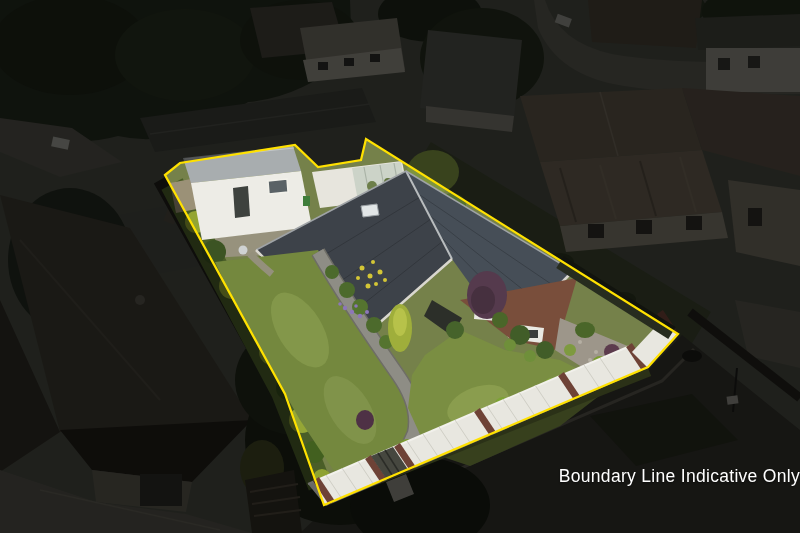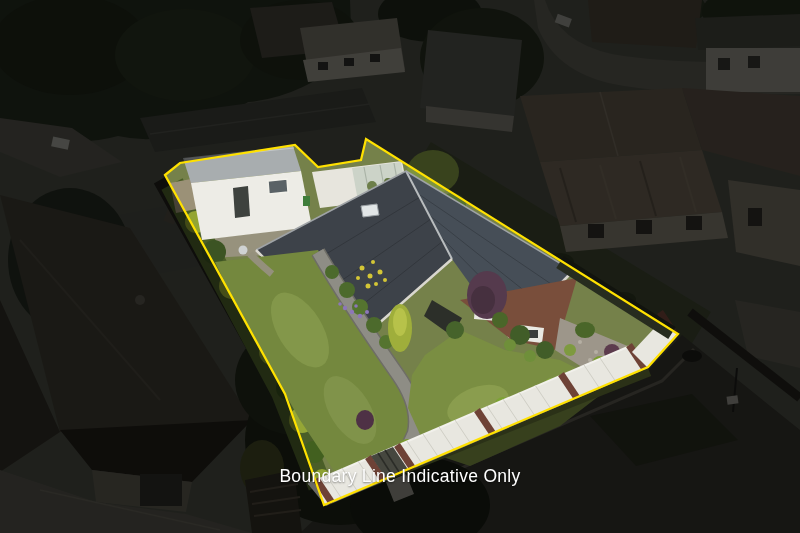--- a/index.html
+++ b/index.html
@@ -3,21 +3,21 @@
 <meta charset="utf-8">
 <style>
   html,body{margin:0;padding:0;background:#000;}
   .stage{
     position:relative;width:800px;height:533px;overflow:hidden;
     font-family:"Liberation Sans", sans-serif;background:#45483f;
   }
   .stage svg{position:absolute;left:0;top:0;display:block;}
   .boundary-line{stroke:var(--boundary-color,#ffe100);}
   .caption{
-    position:absolute;left:0;right:0;top:466px;text-align:center;
+    position:absolute;left:0;right:0;top:466px;text-align:right;
     color:var(--caption-color,#ffffff);font-size:17.5px;font-weight:400;
     letter-spacing:.3px;text-shadow:0 1px 2px rgba(0,0,0,.45);
     pointer-events:none;
   }
 </style>
 </head>
 <body>
 
 <div class="stage">
 <svg width="800" height="533" viewBox="0 0 800 533">

